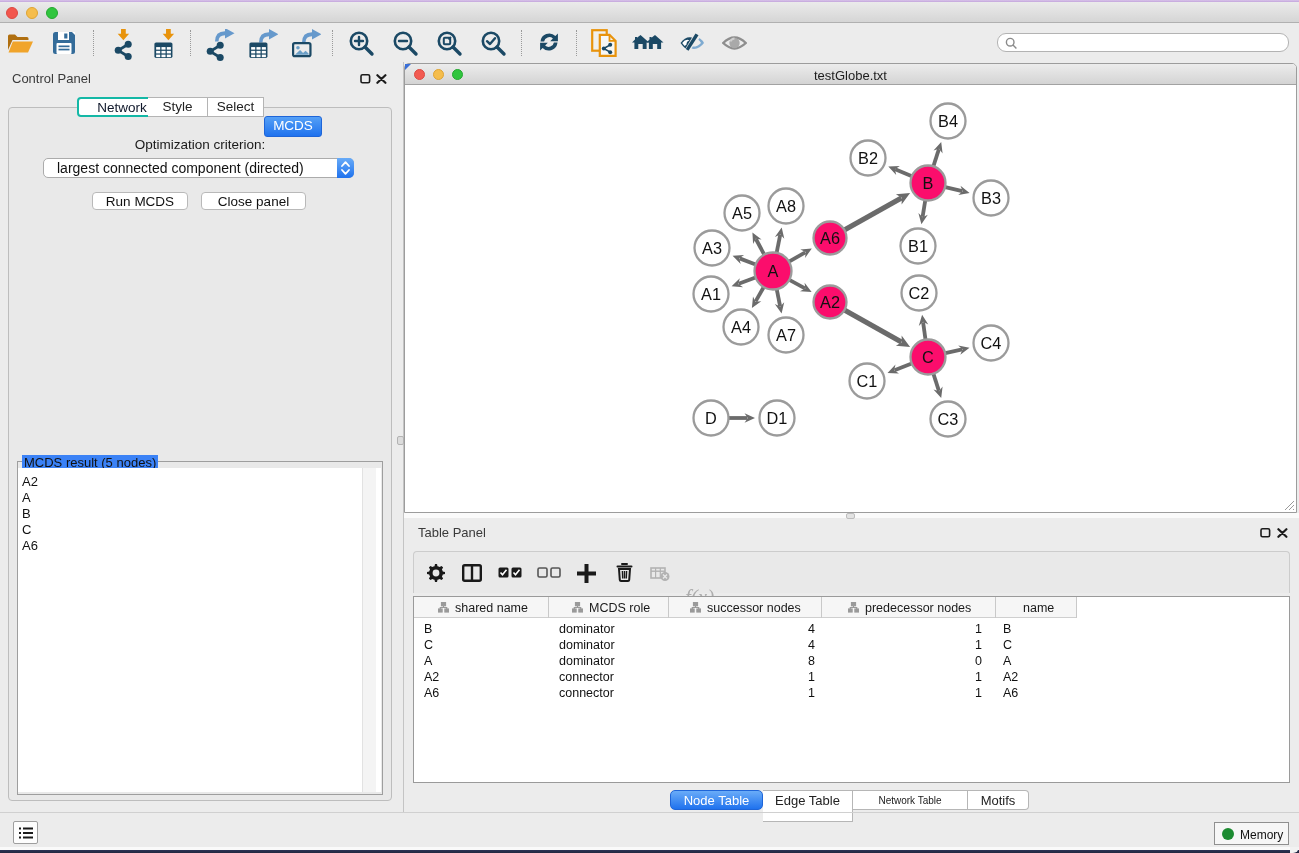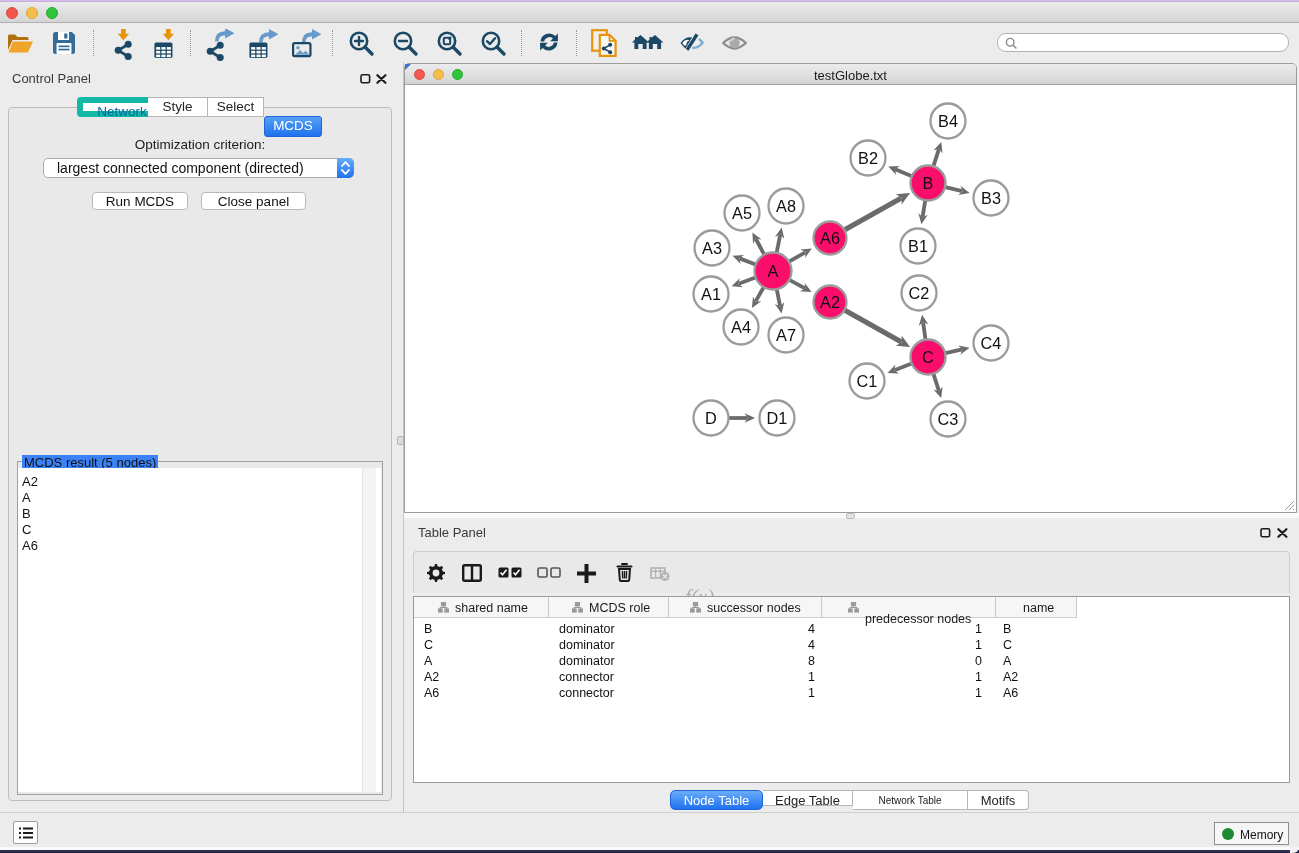--- a/index.html
+++ b/index.html
@@ -175,21 +175,21 @@
 
 <svg class="abs" style="left:360px;top:74px;" width="11" height="10" viewBox="0 0 11 10">
     <rect x="1" y="0.8" width="8.6" height="8" fill="none" stroke="#1c1c1c" stroke-width="1.6" rx="1.5"></rect>
   </svg>
 <svg class="abs" style="left:376px;top:74px;" width="11" height="10" viewBox="0 0 11 10">
     <path d="M1.4 1.2 L9.4 8.8 M9.4 1.2 L1.4 8.8" stroke="#1c1c1c" stroke-width="2.2" stroke-linecap="round"></path>
   </svg>
 
 <div class="abs" style="left:8px;top:107px;width:384px;height:694px;border:1px solid #bdbdbd;border-radius:4px;background:#e9e9e9;"></div>
 
-<div class="abs" style="left:77px;top:97px;width:90px;height:20px;background:#fff;border:6px solid #14b8a6;border-radius:4px 0 0 4px;font-size:13.5px;color:#0369a1;text-align:center;line-height:18px;">Network</div>
+<div class="abs" style="left:77px;top:97px;width:90px;height:20px;background:#fff;border:2px solid #14b8a6;border-radius:4px 0 0 4px;font-size:13.5px;color:#0f172a;text-align:center;line-height:18px;">Network</div>
 <div class="abs" style="left:148px;top:97px;width:60px;height:20px;background:#fff;border:1px solid #b4b4b4;border-left:none;font-size:13.5px;color:#222;text-align:center;line-height:18px;">Style</div>
 <div class="abs" style="left:208px;top:97px;width:56px;height:20px;background:#fff;border:1px solid #b4b4b4;border-left:none;font-size:13.5px;color:#222;text-align:center;line-height:18px;">Select</div>
 <div class="abs" style="left:264px;top:96px;width:58px;height:21px;background:linear-gradient(#55a0f6,#1f72ee);border:1px solid #1e65d8;border-radius:3px;font-size:13.5px;color:#fff;text-align:center;line-height:18px;margin-top:20px;">MCDS</div>
 
 <div class="abs" style="left:8px;top:137px;width:384px;text-align:center;font-size:13.5px;color:#1a1a1a;">Optimization criterion:</div>
 <div class="abs" style="left:43px;top:158px;width:311px;height:20px;background:#fff;border:1px solid #ababab;border-radius:5px;">
   <div class="abs" style="left:13px;top:1px;font-size:14px;color:#111;line-height:17px;">largest connected component (directed)</div>
   <div class="abs" style="right:-1px;top:-1px;width:17px;height:20px;background:linear-gradient(#68abf8,#1f72ee);border-radius:0 5px 5px 0;">
     <svg width="17" height="20" viewBox="0 0 17 20">
         <path d="M5 8 L8.5 4.2 L12 8" fill="none" stroke="#fff" stroke-width="1.8" stroke-linecap="round" stroke-linejoin="round"></path>
@@ -396,21 +396,21 @@
     </svg>
     <div class="abs" style="left:707px;top:601px;font-size:12.5px;color:#1a1a1a;">successor nodes</div>
     <svg class="ico" style="left:848px;top:602px;" width="11" height="11" viewBox="0 0 11 11">
       <g stroke="#9a9a9a" stroke-width="1.2" fill="none">
 <rect x="3.5" y="0.5" width="4" height="3.2" fill="#9a9a9a"></rect>
 <rect x="0.5" y="7" width="3.6" height="3" fill="#9a9a9a"></rect>
         <rect x="6.9" y="7" width="3.6" height="3" fill="#9a9a9a"></rect>
 <path d="M5.5 4 L5.5 5.5 M2.3 7 L2.3 5.5 L8.7 5.5 L8.7 7"></path>
       </g>
     </svg>
-    <div class="abs" style="left:865px;top:601px;font-size:12.5px;color:#1a1a1a;margin-top:11px;">predecessor nodes</div>
+    <div class="abs" style="left:865px;top:601px;font-size:12.5px;color:#1a1a1a;">predecessor nodes</div>
     <div class="abs" style="left:1023px;top:601px;font-size:12.5px;color:#1a1a1a;">name</div>
   </div>
 <div id="tablerows">
     <div class="abs" style="left:424px;top:622px;font-size:12.5px;color:#111;">B</div>
     <div class="abs" style="left:559px;top:622px;font-size:12.5px;color:#111;">dominator</div>
     <div class="abs" style="left:700px;top:622px;width:115px;text-align:right;font-size:12.5px;color:#111;">4</div>
     <div class="abs" style="left:860px;top:622px;width:122px;text-align:right;font-size:12.5px;color:#111;">1</div>
     <div class="abs" style="left:1003px;top:622px;font-size:12.5px;color:#111;">B</div>
     <div class="abs" style="left:424px;top:638px;font-size:12.5px;color:#111;">C</div>
     <div class="abs" style="left:559px;top:638px;font-size:12.5px;color:#111;">dominator</div>
@@ -429,21 +429,21 @@
     <div class="abs" style="left:1003px;top:670px;font-size:12.5px;color:#111;">A2</div>
     <div class="abs" style="left:424px;top:686px;font-size:12.5px;color:#111;">A6</div>
     <div class="abs" style="left:559px;top:686px;font-size:12.5px;color:#111;">connector</div>
     <div class="abs" style="left:700px;top:686px;width:115px;text-align:right;font-size:12.5px;color:#111;">1</div>
     <div class="abs" style="left:860px;top:686px;width:122px;text-align:right;font-size:12.5px;color:#111;">1</div>
     <div class="abs" style="left:1003px;top:686px;font-size:12.5px;color:#111;">A6</div>
   </div>
 
 <div id="bottomtabs">
     <div class="abs" style="left:670px;top:790px;width:93px;height:20px;background:linear-gradient(#6aacf8,#1f72ee);border:1px solid #1e65d8;color:#fff;border-radius:5px;font-size:13px;text-align:center;line-height:19px;">Node Table</div>
-    <div class="abs" style="left:763px;top:790px;width:90px;height:16px;background:#fff;border:1px solid #b6b6b6;border-left:none;color:#222;border-radius:0;font-size:13px;text-align:center;line-height:19px;">Edge Table</div>
+    <div class="abs" style="left:763px;top:790px;width:90px;height:32px;background:#fff;border:1px solid #b6b6b6;border-left:none;color:#222;border-radius:0;font-size:13px;text-align:center;line-height:19px;">Edge Table</div>
     <div class="abs" style="left:853px;top:790px;width:115px;height:20px;background:#fff;border:1px solid #b6b6b6;border-left:none;color:#222;border-radius:0;font-size:10px;text-align:center;line-height:19px;">Network Table</div>
     <div class="abs" style="left:968px;top:790px;width:61px;height:20px;background:#fff;border:1px solid #b6b6b6;border-left:none;color:#222;border-radius:0 4px 4px 0;font-size:13px;text-align:center;line-height:19px;">Motifs</div>
   </div>
 
 <div class="abs" style="left:0;top:812px;width:1299px;height:1px;background:#d0d0d0;"></div>
 <div class="abs" style="left:13px;top:821px;width:25px;height:23px;background:#fdfdfd;border:1px solid #9e9e9e;border-radius:2px;">
   <svg style="position:absolute;left:5px;top:5px;" width="14" height="12" viewBox="0 0 14 12">
       <g fill="#1a1a1a">
         <rect x="0" y="0.5" width="2" height="2"></rect>
         <rect x="4" y="0.5" width="10" height="2"></rect>

